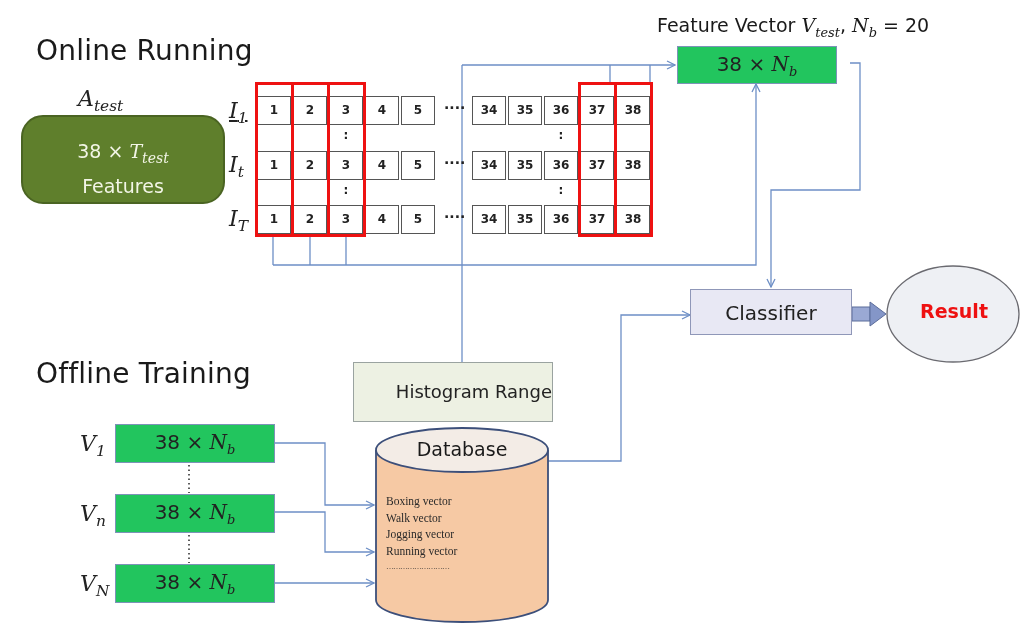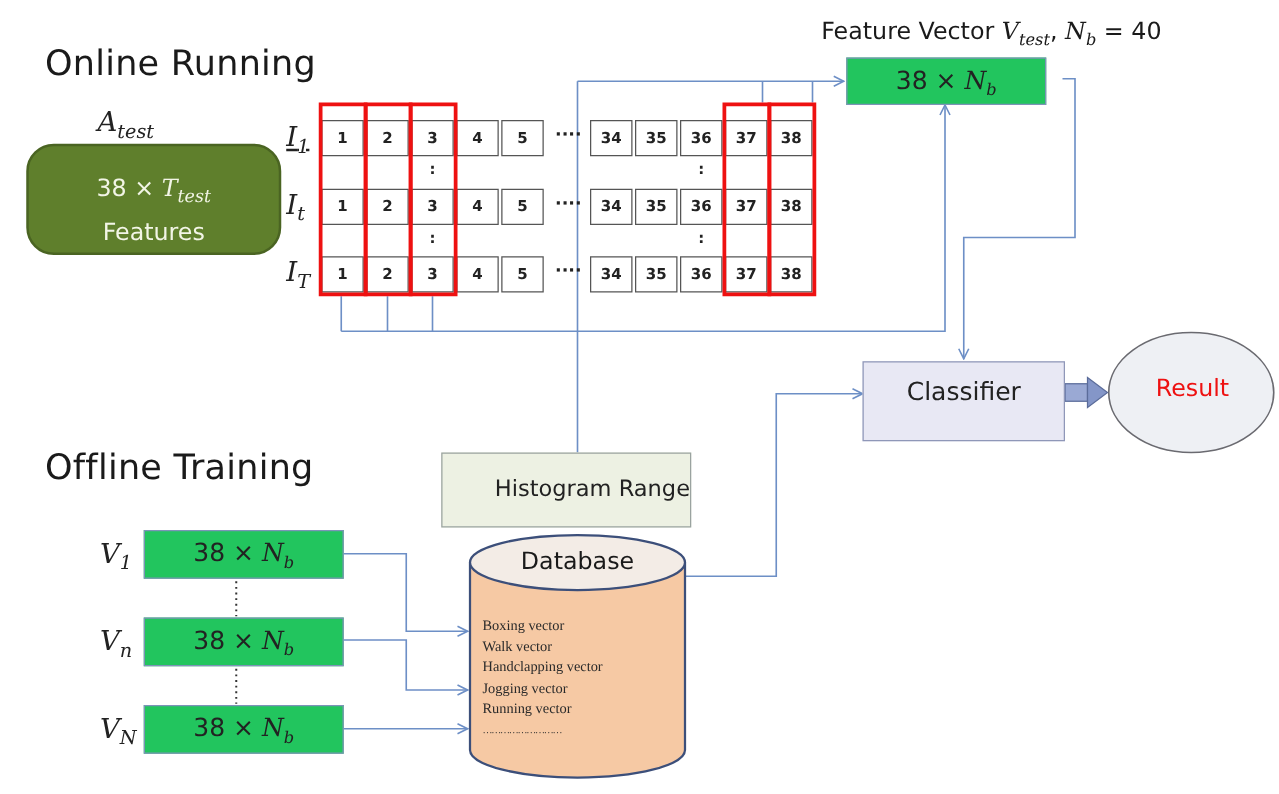--- a/index.html
+++ b/index.html
@@ -117,37 +117,36 @@
     <div class="cell" style="left: 580px; top: 205px;">37</div>
     <div class="cell" style="left: 616px; top: 205px;">38</div>
     <div class="redcol" style="left: 255px; top: 82px; width: 39px; height: 155px; border-color: rgb(238, 17, 17);"></div>
     <div class="redcol" style="left: 291px; top: 82px; width: 39px; height: 155px; border-color: rgb(238, 17, 17);"></div>
     <div class="redcol" style="left: 327px; top: 82px; width: 39px; height: 155px; border-color: rgb(238, 17, 17);"></div>
     <div class="redcol" style="left: 578px; top: 82px; width: 39px; height: 155px; border-color: rgb(238, 17, 17);"></div>
     <div class="redcol" style="left: 614px; top: 82px; width: 39px; height: 155px; border-color: rgb(238, 17, 17);"></div>
   </div>
 
 <div class="abs" style="left:657px;top:14px;font-size:19px;color:#1a1a1a;">
-  <span>Feature Vector </span><span class="math">V</span><sub class="math" style="font-size:13px;">test</sub><span>, </span><span class="math">N</span><sub class="math" style="font-size:13px;">b</sub><span> = 40</span>
+  <span>Feature Vector </span><span class="math">V</span><sub class="math" style="font-size:13px;">test</sub><span>, </span><span class="math">N</span><sub class="math" style="font-size:13px;">b</sub><span> = 20</span>
 </div>
 <div class="abs vec-box" style="left:677px;top:46px;width:160px;height:38px;line-height:34px;">
   <span>38 × </span><span class="math">N</span><sub class="math" style="font-size:13px;">b</sub>
 </div>
 
-<div class="abs classifier" style="left:690px;top:289px;width:162px;height:64px;line-height:46px;">Classifier</div>
+<div class="abs classifier" style="left:690px;top:289px;width:162px;height:46px;line-height:46px;">Classifier</div>
 
-<div class="abs" style="left:887px;top:300px;width:134px;text-align:center;font-size:19px;color:#ee1111;">Result</div>
+<div class="abs" style="left:887px;top:300px;width:134px;text-align:center;font-size:19px;color:#ee1111;font-weight:bold;">Result</div>
 
 <div class="abs histo" style="left:353px;top:362px;width:200px;height:60px;line-height:58px;">Histogram Range</div>
 
 <div class="abs" style="left:376px;top:438px;width:172px;text-align:center;font-size:19px;color:#1a1a1a;">Database</div>
 <div class="abs db-list" style="left:386px;top:493px;width:160px;">
   <div>Boxing vector</div>
   <div>Walk vector</div>
-  <div>Handclapping vector</div>
   <div>Jogging  vector</div>
   <div>Running vector</div>
   <div style="font-size:8px;letter-spacing:-1px;">………………………</div>
 </div>
 
 <div class="abs math" style="left:80px;top:431px;font-size:22px;"><span>V</span><sub>1</sub></div>
 <div class="abs vec-box" style="left:115px;top:424px;width:160px;height:39px;line-height:35px;">
   <span>38 × </span><span class="math">N</span><sub class="math" style="font-size:13px;">b</sub>
 </div>
 

